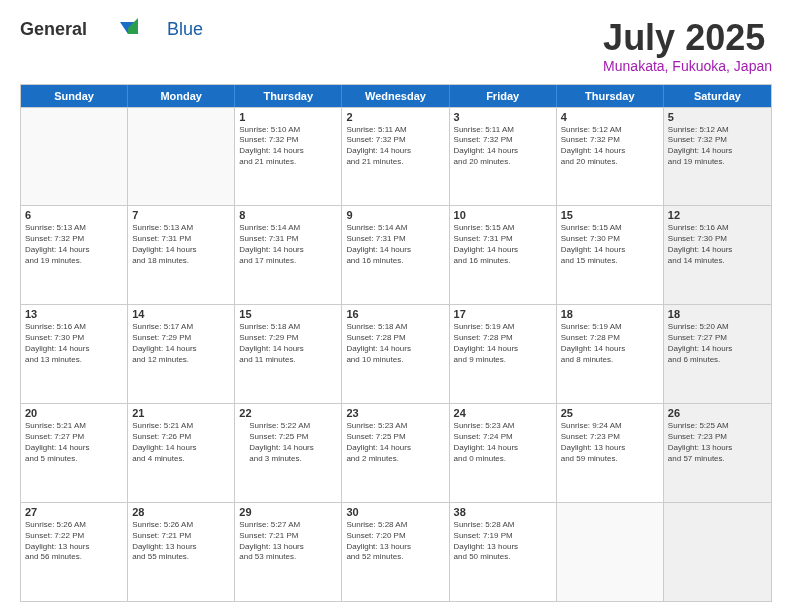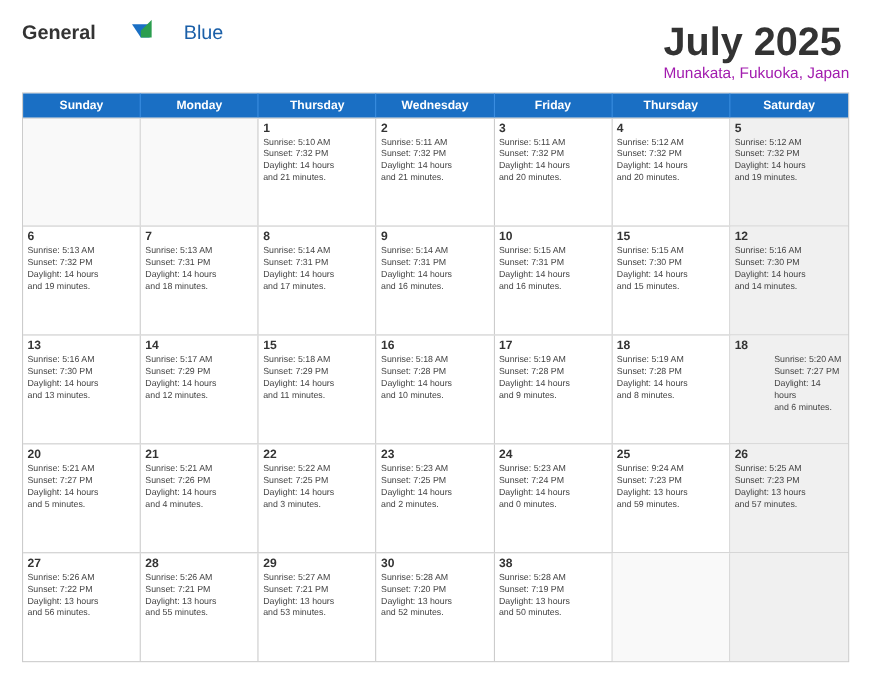--- a/index.html
+++ b/index.html
@@ -262,21 +262,21 @@
           </div>
           <div class="cal-cell">
             <div class="day-num">18</div>
             <div class="cell-text" style="white-space: pre-line;">Sunrise: 5:19 AM
 Sunset: 7:28 PM
 Daylight: 14 hours
 and 8 minutes.</div>
           </div>
           <div class="cal-cell shaded">
             <div class="day-num">18</div>
-            <div class="cell-text" style="white-space: pre-line; margin-left: 36px;">Sunrise: 5:20 AM
+            <div class="cell-text" style="white-space: pre-line;">Sunrise: 5:20 AM
 Sunset: 7:27 PM
 Daylight: 14 hours
 and 6 minutes.</div>
           </div>
         </div>
         <div class="cal-row">
           <div class="cal-cell">
             <div class="day-num">20</div>
             <div class="cell-text" style="white-space: pre-line;">Sunrise: 5:21 AM
 Sunset: 7:27 PM
@@ -285,21 +285,21 @@
           </div>
           <div class="cal-cell">
             <div class="day-num">21</div>
             <div class="cell-text" style="white-space: pre-line;">Sunrise: 5:21 AM
 Sunset: 7:26 PM
 Daylight: 14 hours
 and 4 minutes.</div>
           </div>
           <div class="cal-cell">
             <div class="day-num">22</div>
-            <div class="cell-text" style="white-space: pre-line;">Sunrise: 5:22 AM
+            <div class="cell-text" style="white-space: pre-line; margin-left: 10px;">Sunrise: 5:22 AM
 Sunset: 7:25 PM
 Daylight: 14 hours
 and 3 minutes.</div>
           </div>
           <div class="cal-cell">
             <div class="day-num">23</div>
             <div class="cell-text" style="white-space: pre-line;">Sunrise: 5:23 AM
 Sunset: 7:25 PM
 Daylight: 14 hours
 and 2 minutes.</div>

